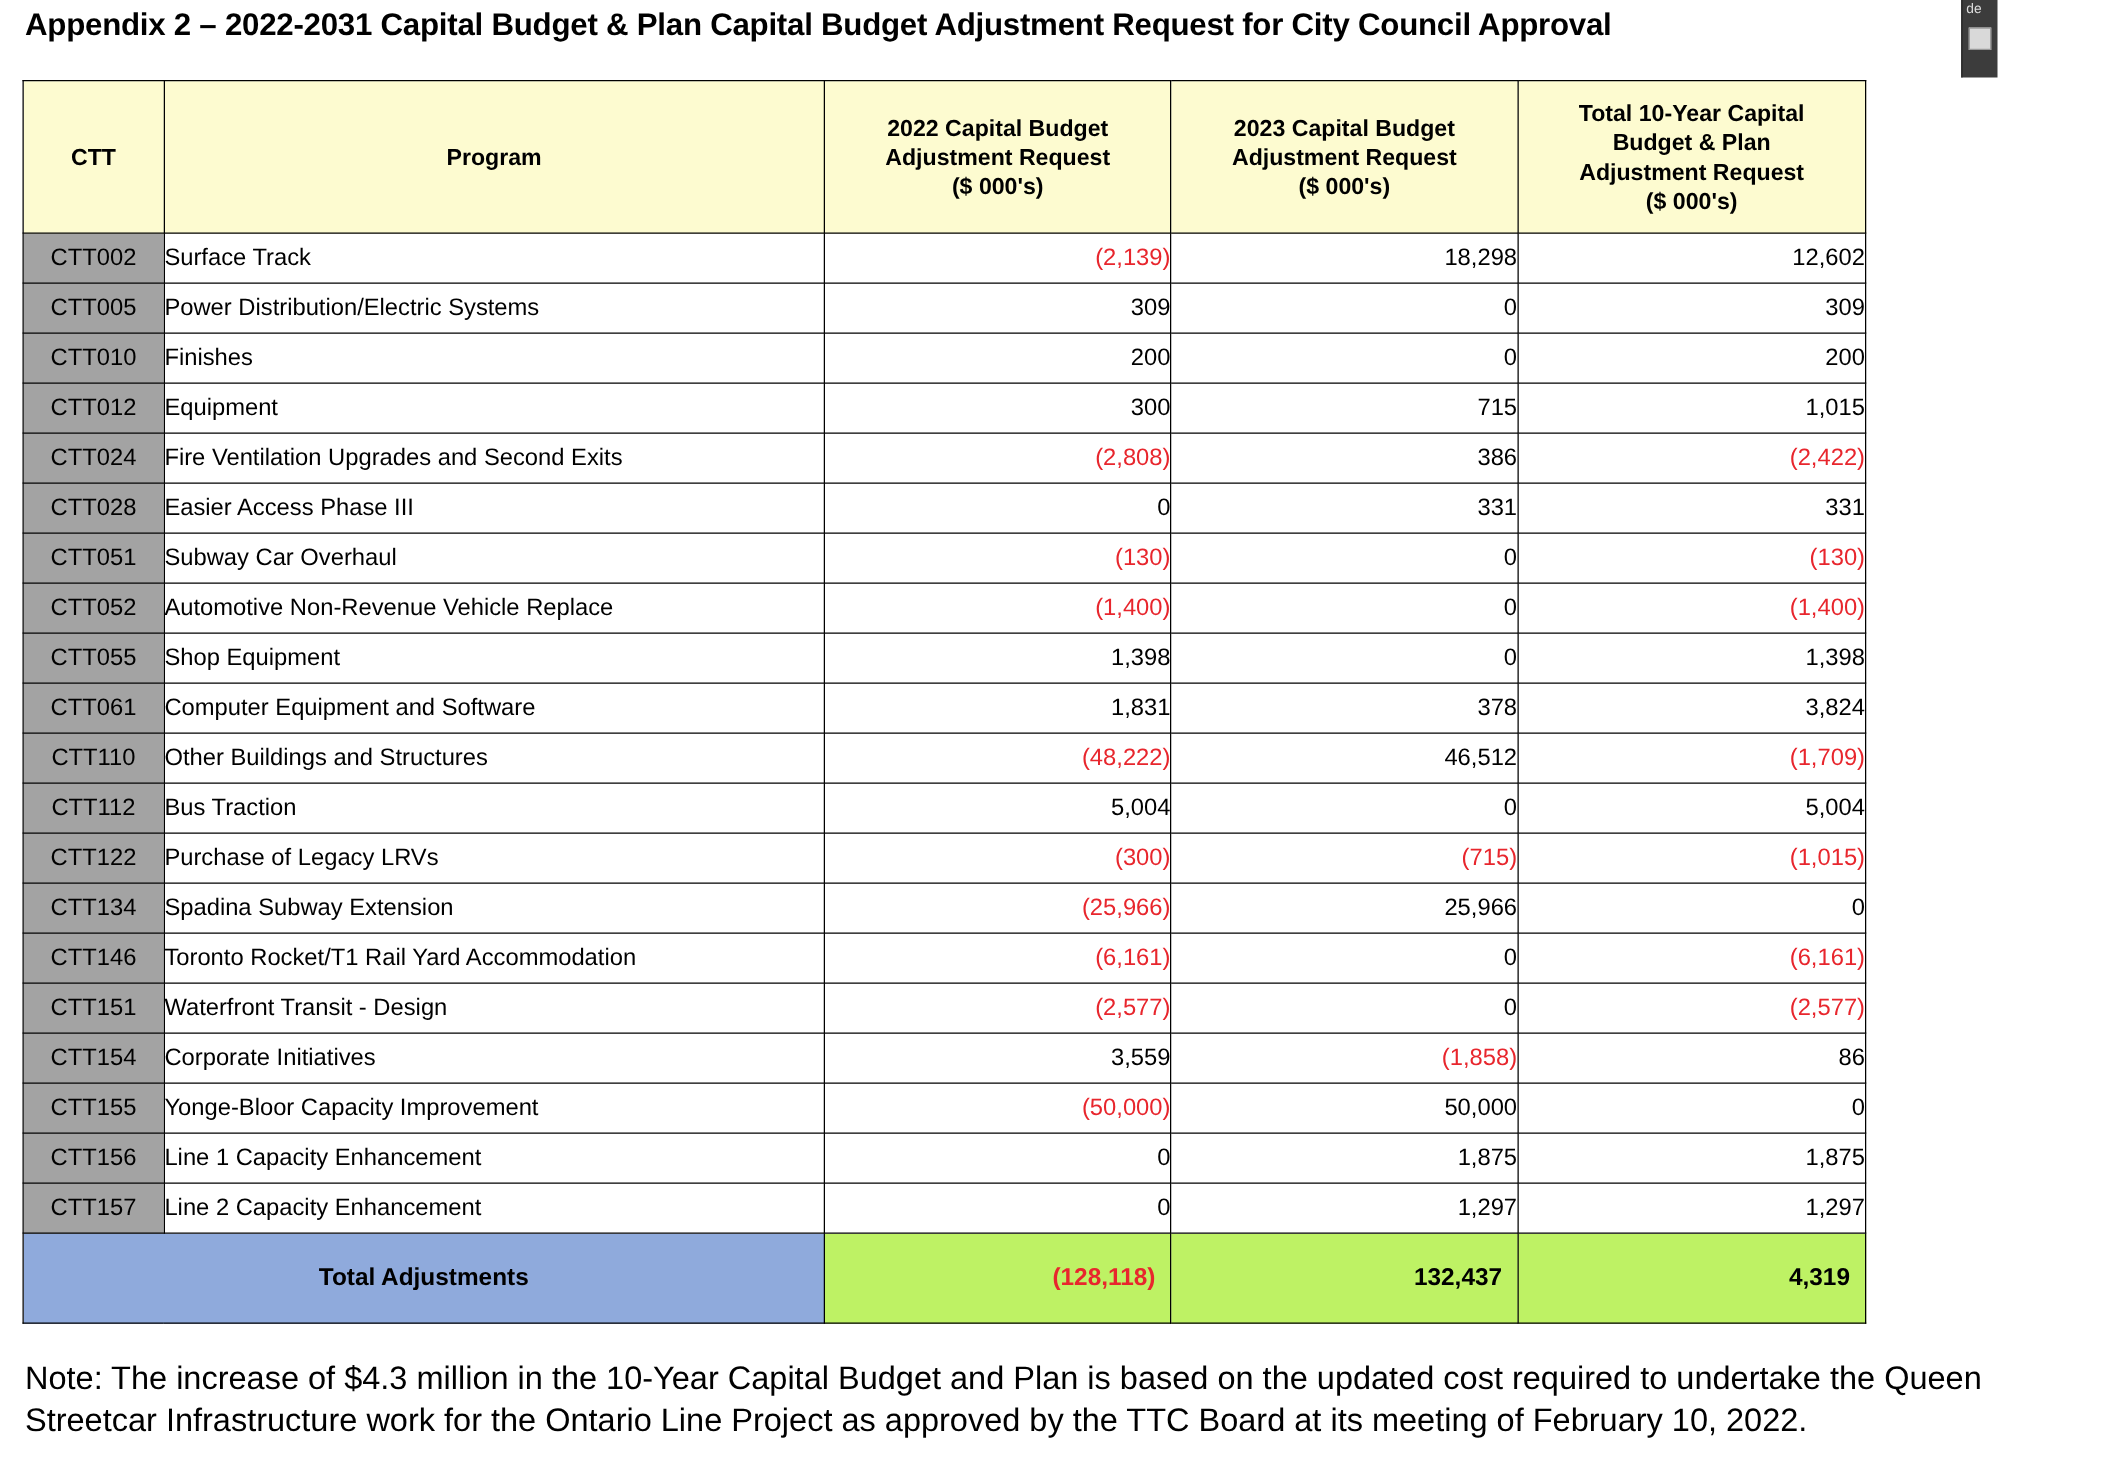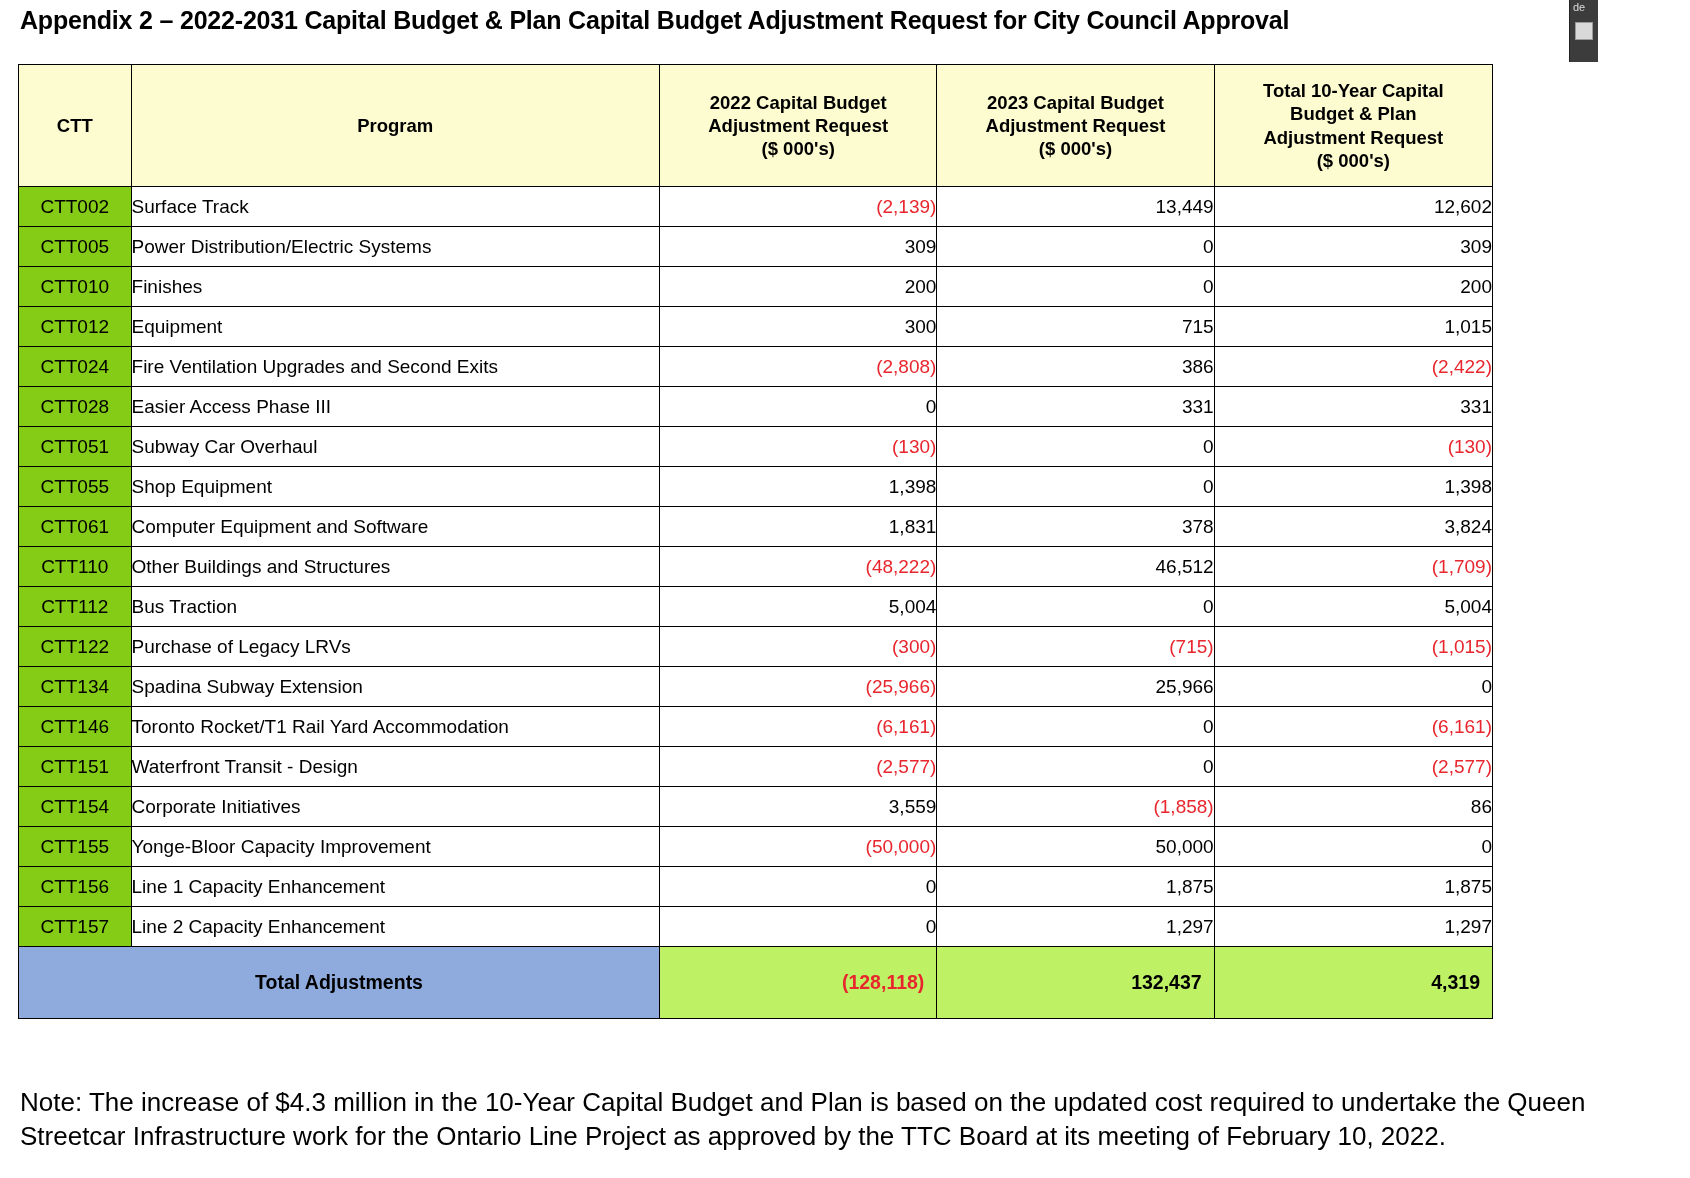--- a/index.html
+++ b/index.html
@@ -60,21 +60,21 @@
   th.col-y1 { width: 276px; }
   th.col-y2 { width: 276px; }
   th.col-tot { width: 277px; }
 
   tbody td {
     height: 39px;
     font-size: 19px;
     line-height: 1.15;
   }
   td.ctt {
-    background: #84cc16;
+    background: #a3a3a3;
     text-align: center;
     padding: 0 4px;
   }
   td.prog {
     background: #ffffff;
     text-align: left;
     padding: 0 6px 0 10px;
   }
   td.num {
     background: #ffffff;
@@ -170,21 +170,21 @@
           <div>Adjustment Request</div>
           <div>($ 000's)</div>
         </th>
       </tr>
     </thead>
     <tbody id="table-body">
         <tr>
           <td class="ctt">CTT002</td>
           <td class="prog">Surface Track</td>
           <td class="num neg">(2,139)</td>
-          <td class="num">13,449</td>
+          <td class="num">18,298</td>
           <td class="num">12,602</td>
         </tr>
         <tr>
           <td class="ctt">CTT005</td>
           <td class="prog">Power Distribution/Electric Systems</td>
           <td class="num">309</td>
           <td class="num">0</td>
           <td class="num">309</td>
         </tr>
         <tr>
@@ -214,20 +214,27 @@
           <td class="num">0</td>
           <td class="num">331</td>
           <td class="num">331</td>
         </tr>
         <tr>
           <td class="ctt">CTT051</td>
           <td class="prog">Subway Car Overhaul</td>
           <td class="num neg">(130)</td>
           <td class="num">0</td>
           <td class="num neg">(130)</td>
+        </tr>
+        <tr>
+          <td class="ctt">CTT052</td>
+          <td class="prog">Automotive Non-Revenue Vehicle Replace</td>
+          <td class="num neg">(1,400)</td>
+          <td class="num">0</td>
+          <td class="num neg">(1,400)</td>
         </tr>
         <tr>
           <td class="ctt">CTT055</td>
           <td class="prog">Shop Equipment</td>
           <td class="num">1,398</td>
           <td class="num">0</td>
           <td class="num">1,398</td>
         </tr>
         <tr>
           <td class="ctt">CTT061</td>

